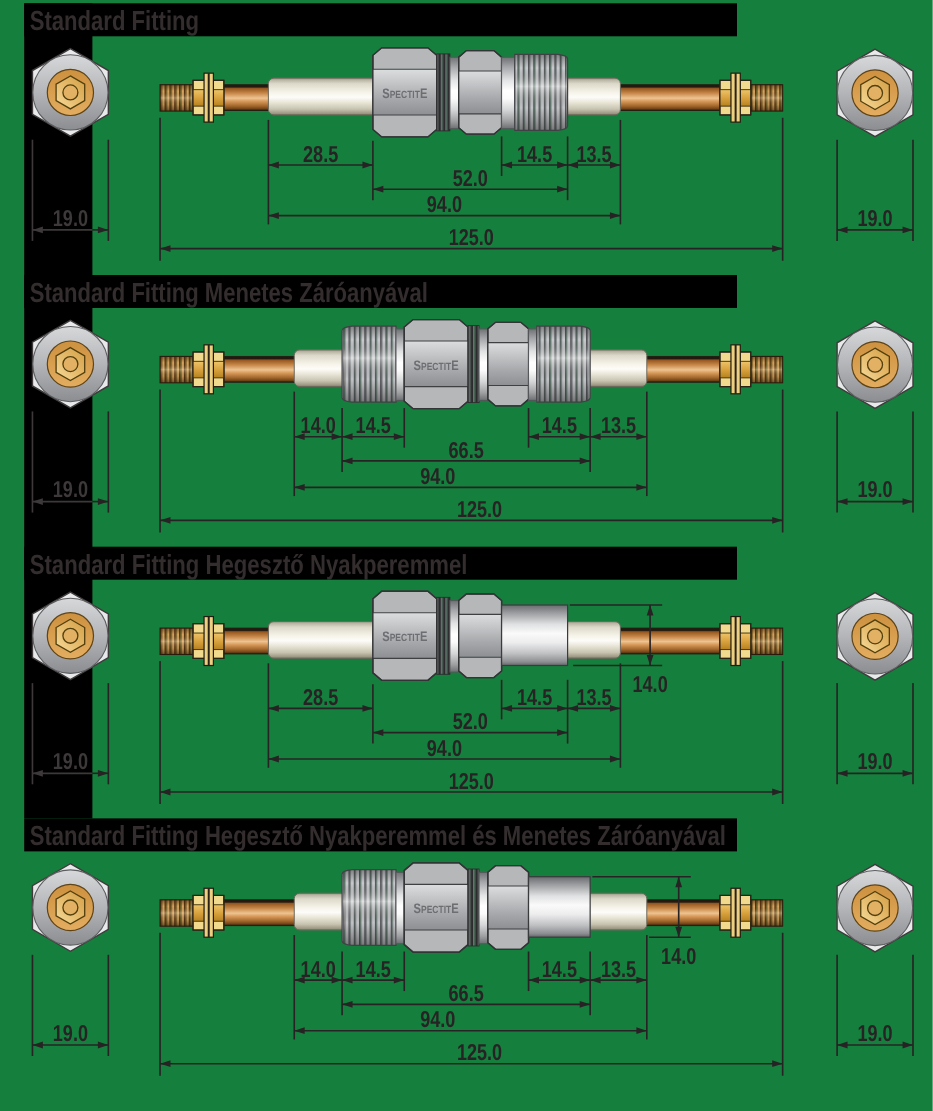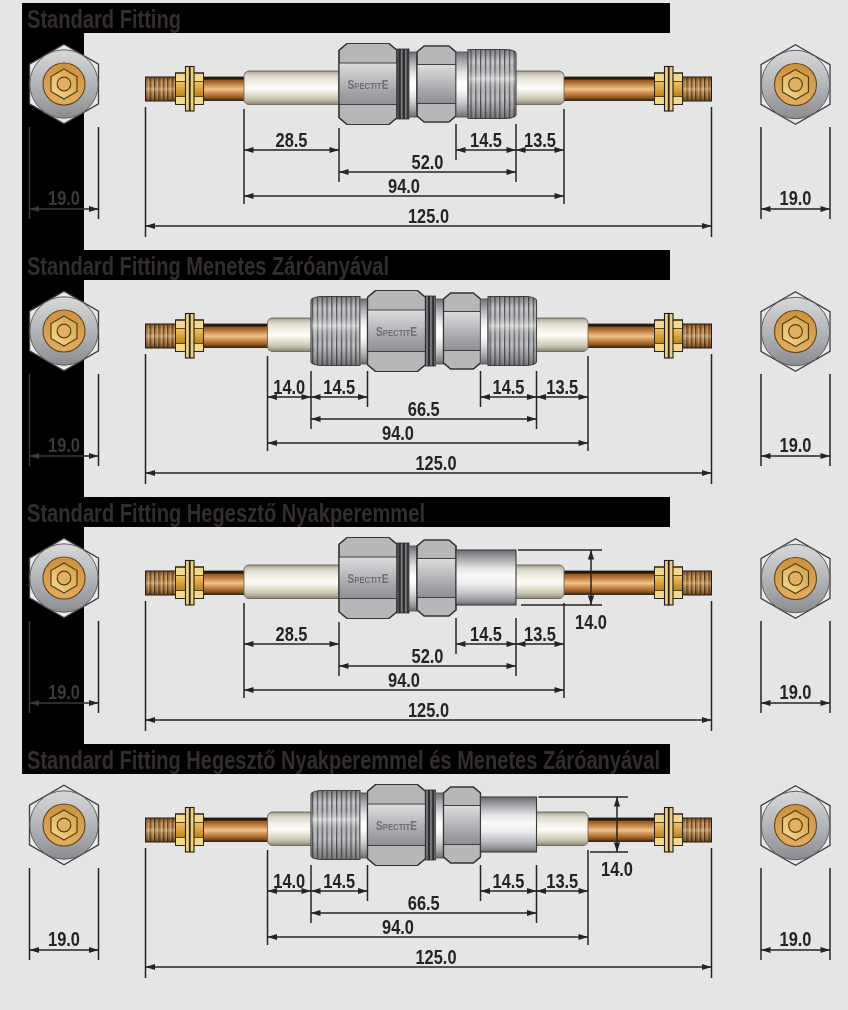--- a/index.html
+++ b/index.html
@@ -1,16 +1,16 @@
 <!DOCTYPE html>
 <html><head>
 <meta charset="utf-8">
 <style>
   html,body{margin:0;padding:0;background:#ffffff;}
-  #stage{width:848px;height:1010px;position:relative;background:#e5e5e5;overflow:hidden;}
+  #stage{width:848px;height:1010px;position:relative;background:#15803d;overflow:hidden;}
   svg text{font-family:"Liberation Sans", sans-serif;}
   .hdr{font-weight:bold;font-size:25px;}
   .dim{font-weight:bold;font-size:21px;}
   .brand{font-weight:bold;}
 </style>
 </head>
 <body>
 
 <div id="stage">
 <svg id="drawing" width="848" height="1010" viewBox="0 0 848 1010">

